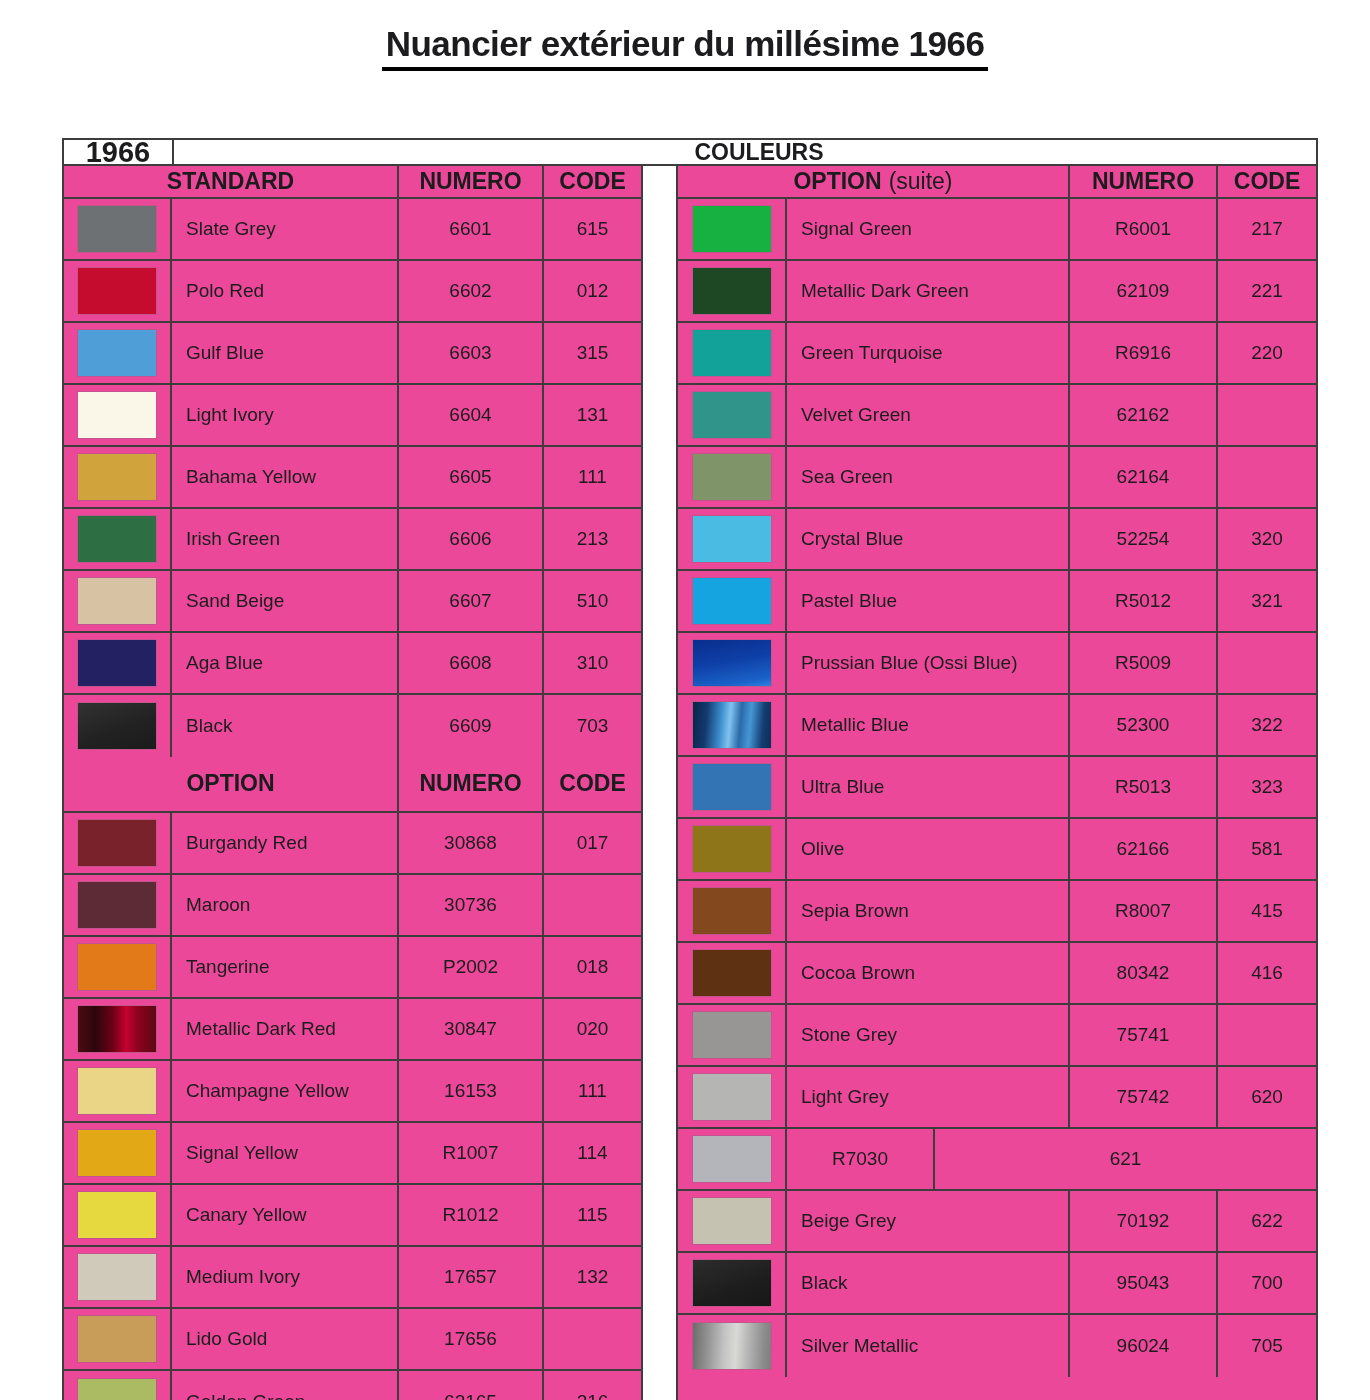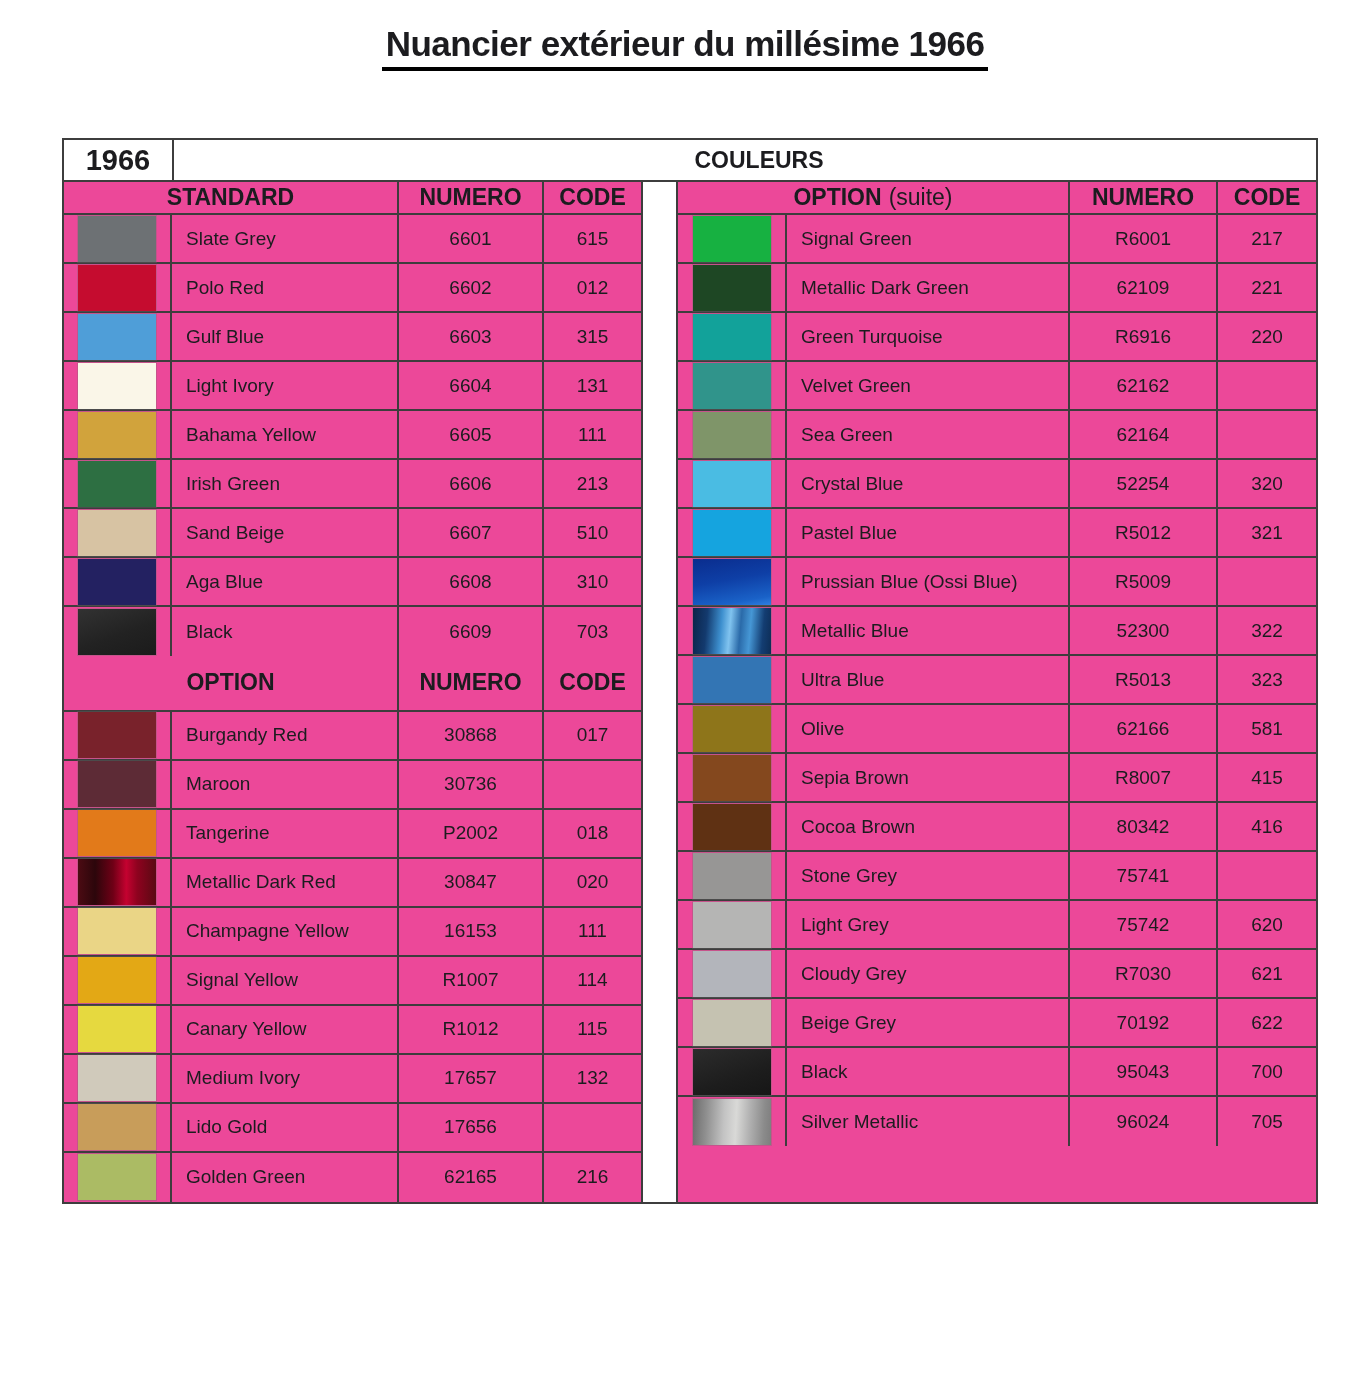--- a/index.html
+++ b/index.html
@@ -7,42 +7,42 @@
   .page {
     position:relative; width:1370px; height:1400px; background:#ffffff;
     font-family:"Liberation Sans", sans-serif; color:#1c1c1f;padding-left:36px;
   }
   .title-wrap { position:absolute; top:24px; left:0; width:100%; text-align:center; }
   .title-wrap span {
     display:inline-block; font-size:35px; font-weight:bold; letter-spacing:-0.5px;
     border-bottom:4px solid #000; padding:0 4px 3px 4px;
   }
   .colortable { position:absolute; left:62px; top:138px; width:1256px; }
-  .header-row { display:flex; height:44px; border:2px solid #3d3d3d;gap:28px; }
+  .header-row { display:flex; height:28px; border:2px solid #3d3d3d;gap:28px; }
   .year-cell {
     width:110px; border-right:2px solid #3d3d3d; display:flex;
     align-items:center; justify-content:center; font-weight:bold; font-size:29px;
   }
   .couleurs-cell { flex:1; display:flex; align-items:center; justify-content:center; font-weight:bold; font-size:23px; }
   .tbody { display:flex; align-items:stretch; }
   .half { border:2px solid #3d3d3d; border-top:none; background:#ec4899; }
   .half.lh { width:581px; }
   .half.rh { width:642px; }
   .gap-col { width:33px; border-bottom:2px solid #3d3d3d; background:#fff; }
   .subheader { display:flex; height:33px; border-bottom:2px solid #3d3d3d; font-weight:bold; font-size:23px; }
   .subheader.tall { height:55.7px; }
   .sh-label { display:flex; align-items:center; justify-content:center; border-right:2px solid #3d3d3d; }
   .lh .sh-label { width:335px; }
   .rh .sh-label { width:392px; }
   .sh-suite { font-weight:normal; margin-left:7px; }
   .sh-num { display:flex; align-items:center; justify-content:center; border-right:2px solid #3d3d3d; }
   .lh .sh-num { width:145px; }
   .rh .sh-num { width:148px; }
   .sh-code { flex:1; display:flex; align-items:center; justify-content:center; }
-  .row { display:flex; height:49px; border-bottom:2px solid #3d3d3d; }
+  .row { display:flex; height:62px; border-bottom:2px solid #3d3d3d; }
   .half .row:last-child { border-bottom:none; }
   .cell { display:flex; align-items:center; }
   .c-sw { justify-content:center; border-right:2px solid #3d3d3d; }
   .lh .c-sw { width:108px; }
   .rh .c-sw { width:109px; }
   .sw { width:78px; height:46px; box-shadow:0 0 0 1px rgba(110,110,110,0.30); }
   .c-name { padding-left:14px; font-size:19px; border-right:2px solid #3d3d3d; }
   .lh .c-name { width:227px; }
   .rh .c-name { width:283px; }
   .c-num { justify-content:center; font-size:19px; border-right:2px solid #3d3d3d; }
@@ -365,21 +365,20 @@
                 <div class="sw" style="background: rgb(181, 181, 180);"></div>
               </div>
               <div class="cell c-name">Light Grey</div>
               <div class="cell c-num">75742</div>
               <div class="cell c-code">620</div>
             </div>
             <div class="row">
               <div class="cell c-sw">
                 <div class="sw" style="background: rgb(179, 181, 187);"></div>
               </div>
-              <div class="cell c-name">Cloudy Grey</div>
               <div class="cell c-num">R7030</div>
               <div class="cell c-code">621</div>
             </div>
             <div class="row">
               <div class="cell c-sw">
                 <div class="sw" style="background: rgb(197, 194, 177);"></div>
               </div>
               <div class="cell c-name">Beige Grey</div>
               <div class="cell c-num">70192</div>
               <div class="cell c-code">622</div>

